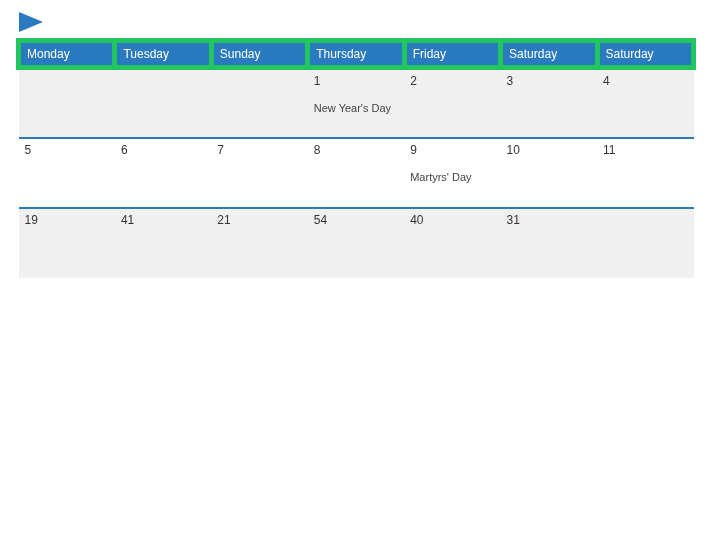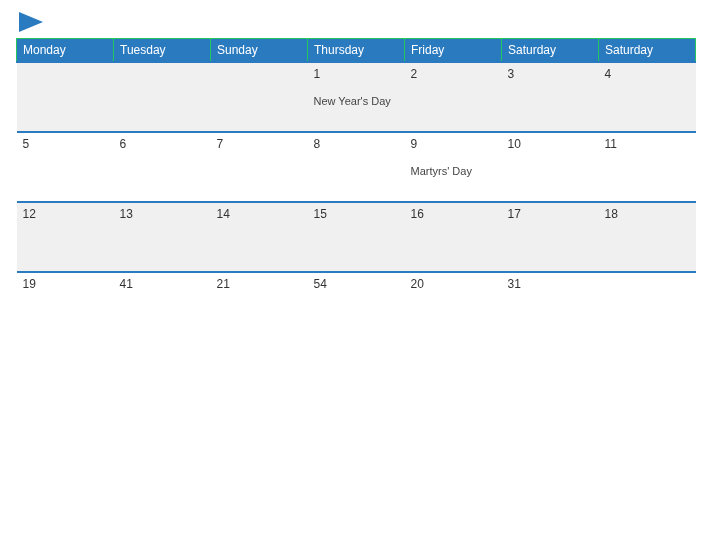--- a/index.html
+++ b/index.html
@@ -59,21 +59,21 @@
       border-collapse: collapse;
       table-layout: fixed;
     }
     .calendar-table thead tr th {
       background: #2a7abf;
       color: #fff;
       font-size: 12px;
       font-weight: normal;
       padding: 4px 6px;
       text-align: left;
-      border: 1px solid #22c55e;
+      border: 5px solid #22c55e;
     }
     .calendar-table tbody tr {
       height: 70px;
     }
     .calendar-table tbody tr td {
       border-top: 2px solid #2a7abf;
       border-left: none;
       border-right: none;
       border-bottom: none;
       vertical-align: top;
@@ -173,56 +173,33 @@
           </td>
           <td>
             <span class="day-number">10</span>
           </td>
           <td>
             <span class="day-number">11</span>
           </td>
         </tr>
         <tr>
           <td>
-            <span class="day-number">12</span>
-          </td>
-          <td>
-            <span class="day-number">13</span>
-          </td>
-          <td>
-            <span class="day-number">14</span>
-          </td>
-          <td>
-            <span class="day-number">15</span>
-          </td>
-          <td>
-            <span class="day-number">16</span>
-          </td>
-          <td>
-            <span class="day-number">17</span>
-          </td>
-          <td>
-            <span class="day-number">18</span>
-          </td>
-        </tr>
-        <tr>
-          <td>
             <span class="day-number">19</span>
           </td>
           <td>
             <span class="day-number">41</span>
           </td>
           <td>
             <span class="day-number">21</span>
           </td>
           <td>
             <span class="day-number">54</span>
           </td>
           <td>
-            <span class="day-number">20</span>
+            <span class="day-number">40</span>
           </td>
           <td>
             <span class="day-number">31</span>
           </td>
           <td></td>
         </tr>
       </tbody>
   </table>
 </div>
 

